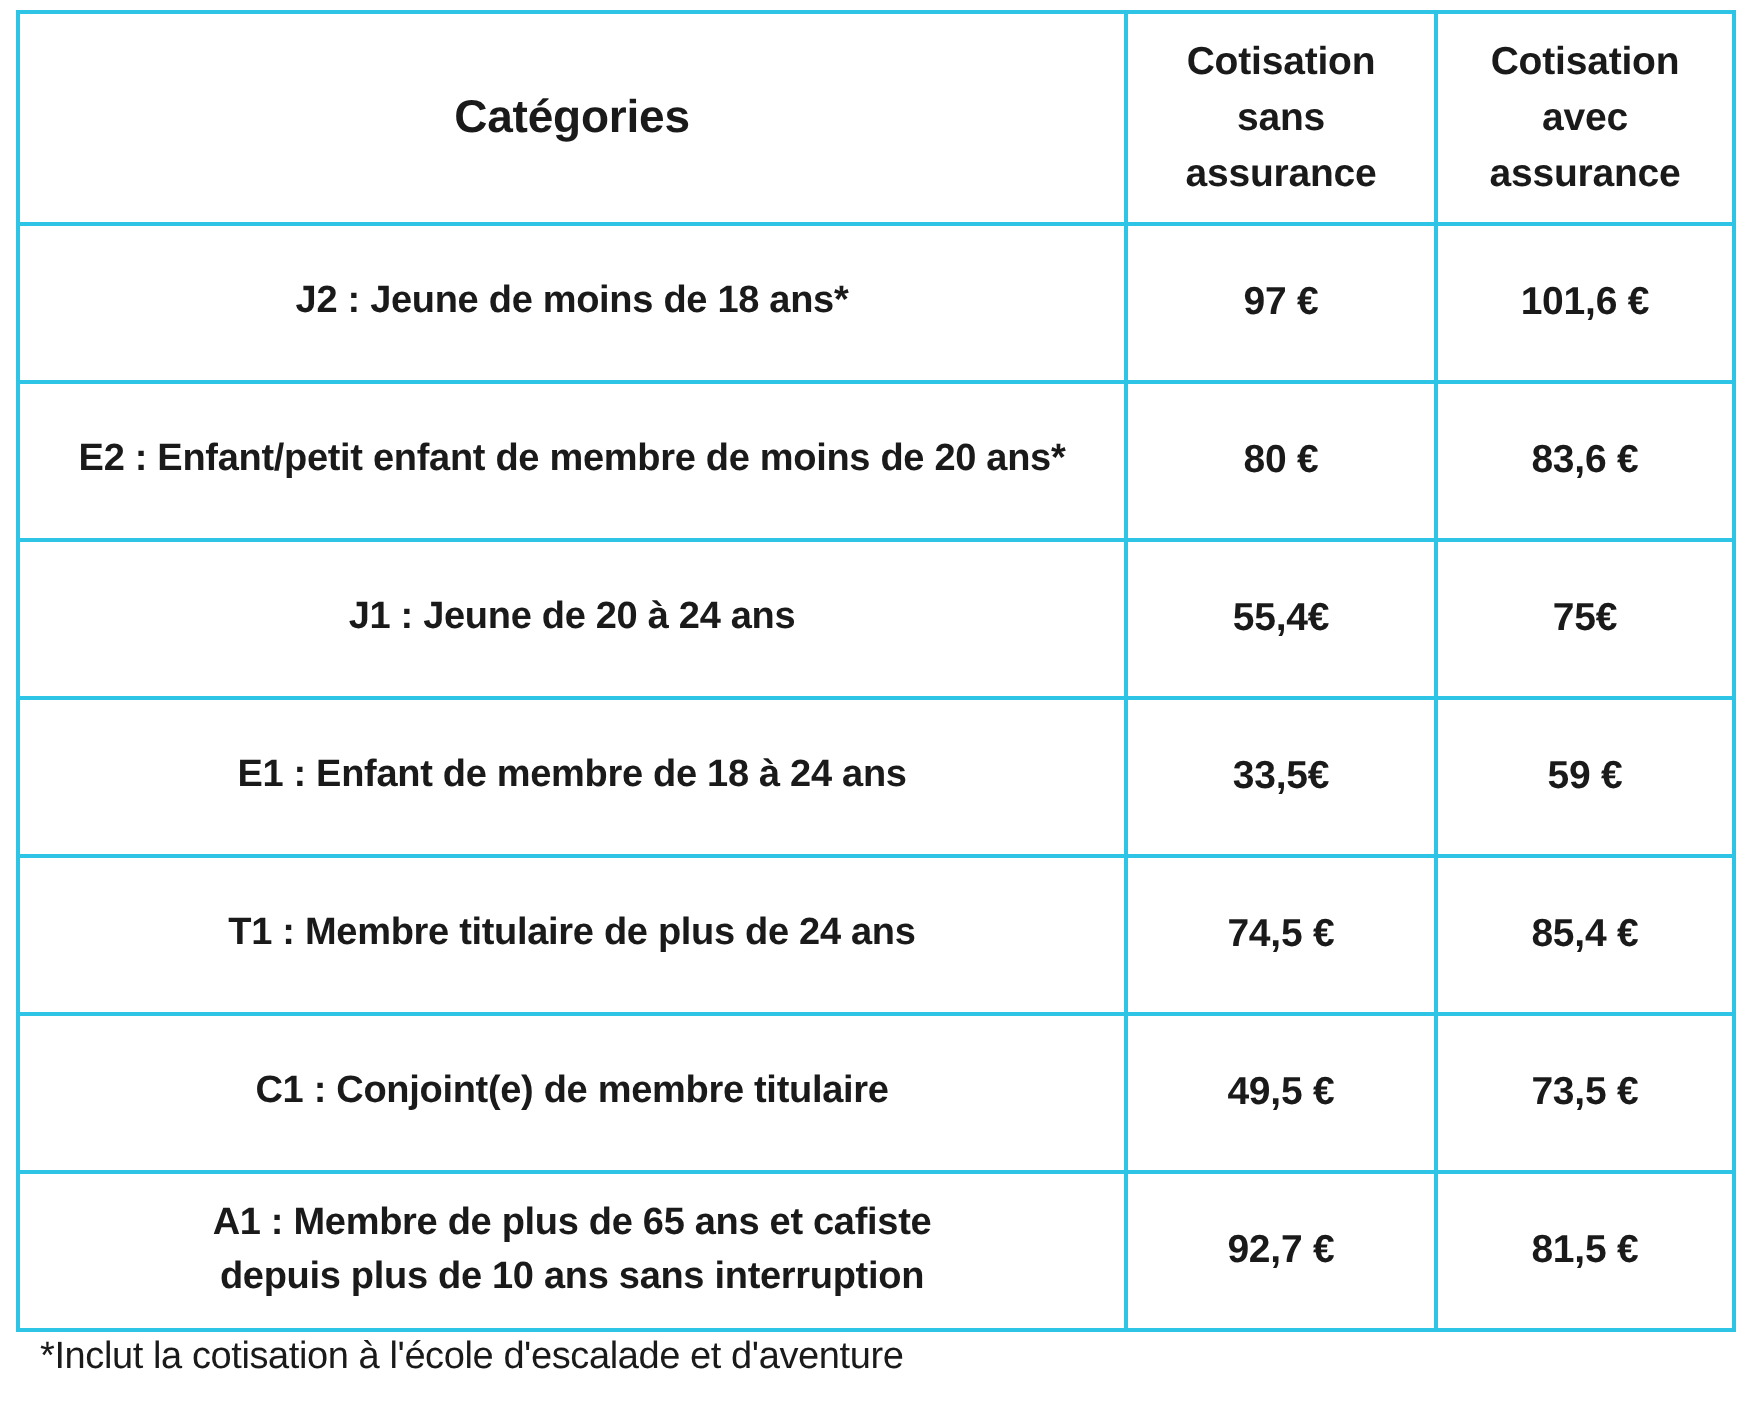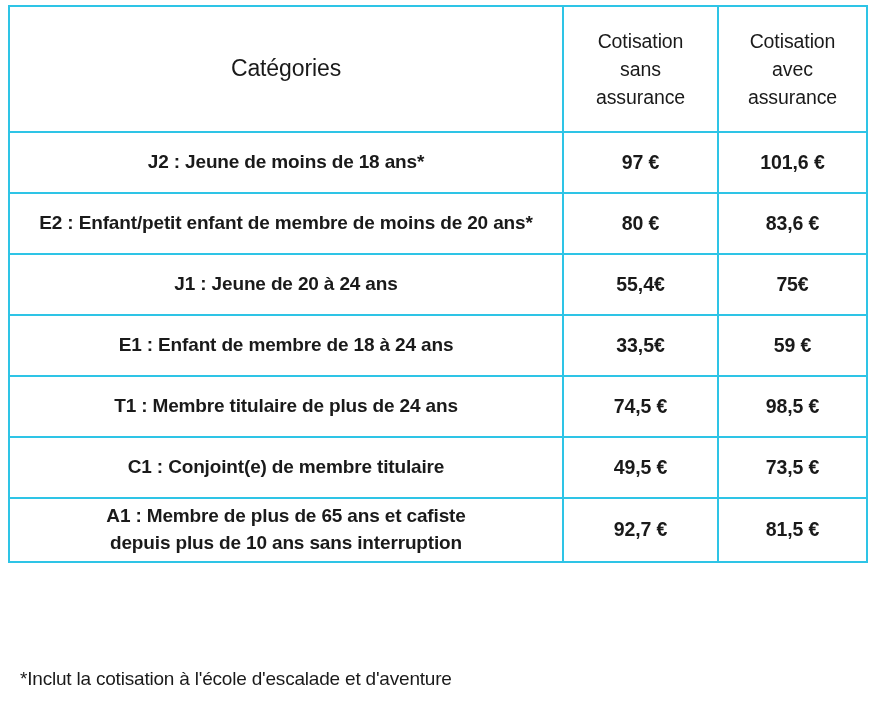--- a/index.html
+++ b/index.html
@@ -39,33 +39,33 @@
     padding: 4px 8px;
     box-sizing: border-box;
   }
 
   
   col.col-category { width: 554px; }
   col.col-sans     { width: 155px; }
   col.col-avec     { width: 149px; }
 
   thead th {
-    height: 126px;
+    height: 106px;
     font-size: 19.5px;
-    font-weight: normal;
+    font-weight: bold;
     line-height: 1.45;
     letter-spacing: -0.1px;
   }
 
   th.head-category {
     font-size: 23px;
   }
 
   tbody td {
-    height: 61px;
+    height: 79px;
     font-size: 19px;
     font-weight: bold;
     line-height: 1.42;
     letter-spacing: -0.15px;
   }
 
   tbody td.cat-cell {
     padding-left: 14px;
     padding-right: 14px;
   }
@@ -140,21 +140,21 @@
         <td class="num-cell">75€</td>
       </tr>
       <tr>
         <td class="cat-cell">E1 : Enfant de membre de 18 à 24 ans</td>
         <td class="num-cell">33,5€</td>
         <td class="num-cell">59 €</td>
       </tr>
       <tr>
         <td class="cat-cell">T1 : Membre titulaire de plus de 24 ans</td>
         <td class="num-cell">74,5 €</td>
-        <td class="num-cell">98,5 €</td>
+        <td class="num-cell">85,4 €</td>
       </tr>
       <tr>
         <td class="cat-cell">C1 : Conjoint(e) de membre titulaire</td>
         <td class="num-cell">49,5 €</td>
         <td class="num-cell">73,5 €</td>
       </tr>
       <tr>
         <td class="cat-cell">
           <span class="row-multiline">
             <span class="ln">A1 : Membre de plus de 65 ans et cafiste</span>

